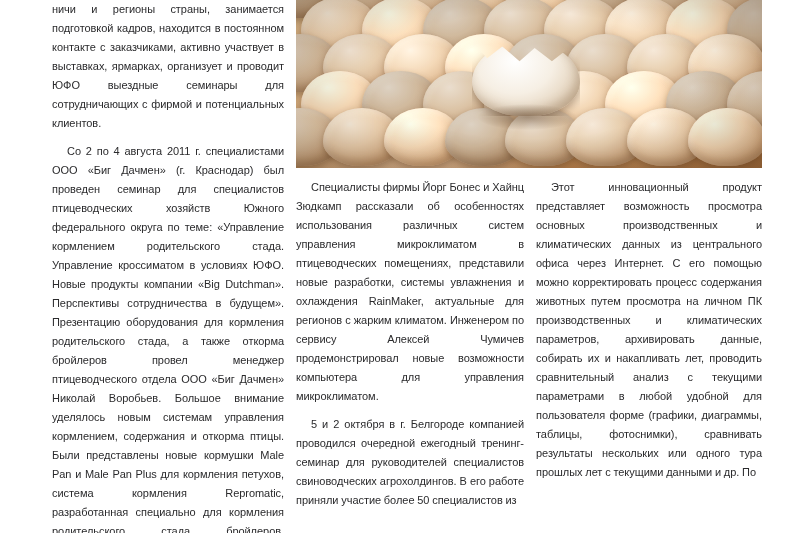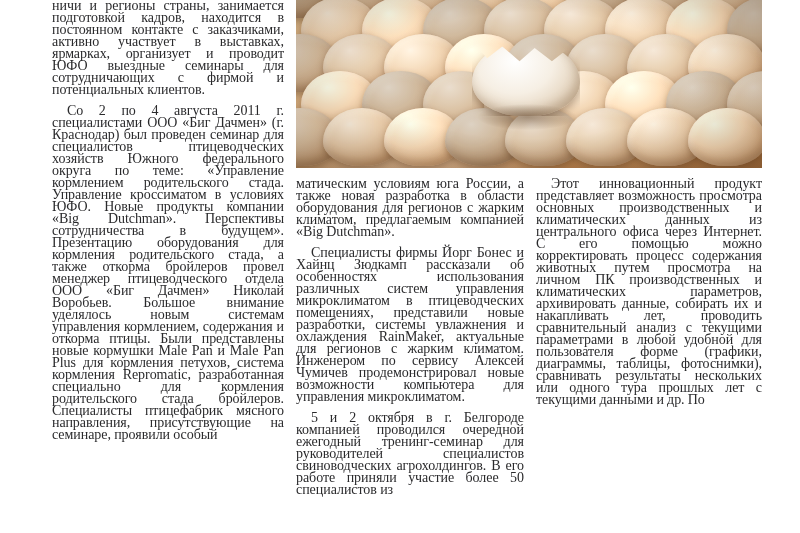--- a/index.html
+++ b/index.html
@@ -39,23 +39,23 @@
   }
   .col-3 {
     left: 536px;
     top: 178px;
     width: 226px;
     height: 355px;
   }
 
   .para {
     margin: 0 0 0 0;
-    font-family: Liberation Serif, serif;
-    font-size: 14px;
-    line-height: 12px;
+    font-family: Liberation Sans, sans-serif;
+    font-size: 11px;
+    line-height: 19px;
     text-align: justify;
     text-justify: inter-word;
     color: #2a2a2c;
     -webkit-hyphens: auto;
     hyphens: auto;
   }
   .para + .para {
     margin-top: 9px;
   }
   .para.indent {
@@ -187,21 +187,20 @@
     <div class="shell-shadow"></div>
     <div class="photo-vignette"></div>
   </div>
 
   <div class="col col-1">
     <p class="para">ничи и регионы страны, занимается подготовкой кадров, находится в постоянном контакте с заказчиками, активно участвует в выставках, ярмарках, организует и проводит ЮФО выездные семинары для сотрудничающих с фирмой и потенциальных клиентов.</p>
     <p class="para indent">Со 2 по 4 августа 2011 г. специалистами ООО «Биг Дачмен» (г. Краснодар) был проведен семинар для специалистов птицеводческих хозяйств Южного федерального округа по теме: «Управление кормлением родительского стада. Управление кроссиматом в условиях ЮФО. Новые продукты компании «Big Dutchman». Перспективы сотрудничества в будущем». Презентацию оборудования для кормления родительского стада, а также откорма бройлеров провел менеджер птицеводческого отдела ООО «Биг Дачмен» Николай Воробьев. Большое внимание уделялось новым системам управления кормлением, содержания и откорма птицы. Были представлены новые кормушки Male Pan и Male Pan Plus для кормления петухов, система кормления Repromatic, разработанная специально для кормления родительского стада бройлеров. Специалисты птицефабрик мясного направления, присутствующие на семинаре, проявили особый</p>
   </div>
 
   <div class="col col-2">
-    <p class="para">матическим условиям юга России, а также новая разработка в области оборудования для регионов с жарким климатом, предлагаемым компанией «Big Dutchman».</p>
     <p class="para indent">Специалисты фирмы Йорг Бонес и Хайнц Зюдкамп рассказали об особенностях использования различных систем управления микроклиматом в птицеводческих помещениях, представили новые разработки, системы увлажнения и охлаждения RainMaker, актуальные для регионов с жарким климатом. Инженером по сервису Алексей Чумичев продемонстрировал новые возможности компьютера для управления микроклиматом.</p>
     <p class="para indent">5 и 2 октября в г. Белгороде компанией проводился очередной ежегодный тренинг-семинар для руководителей специалистов свиноводческих агрохолдингов. В его работе приняли участие более 50 специалистов из</p>
   </div>
 
   <div class="col col-3">
     <p class="para indent">Этот инновационный продукт представляет возможность просмотра основных производственных и климатических данных из центрального офиса через Интернет. С его помощью можно корректировать процесс содержания животных путем просмотра на личном ПК производственных и климатических параметров, архивировать данные, собирать их и накапливать лет, проводить сравнительный анализ с текущими параметрами в любой удобной для пользователя форме (графики, диаграммы, таблицы, фотоснимки), сравнивать результаты нескольких или одного тура прошлых лет с текущими данными и др. По</p>
   </div>
 
 </div>
 

